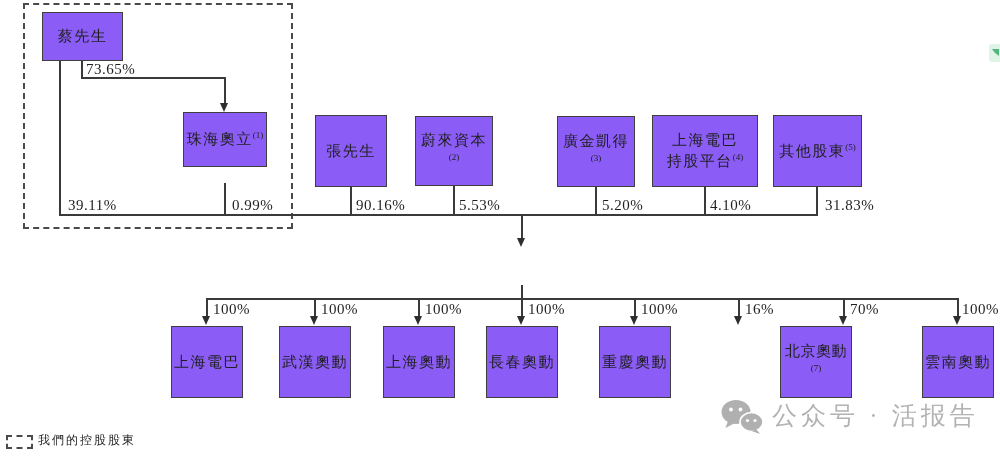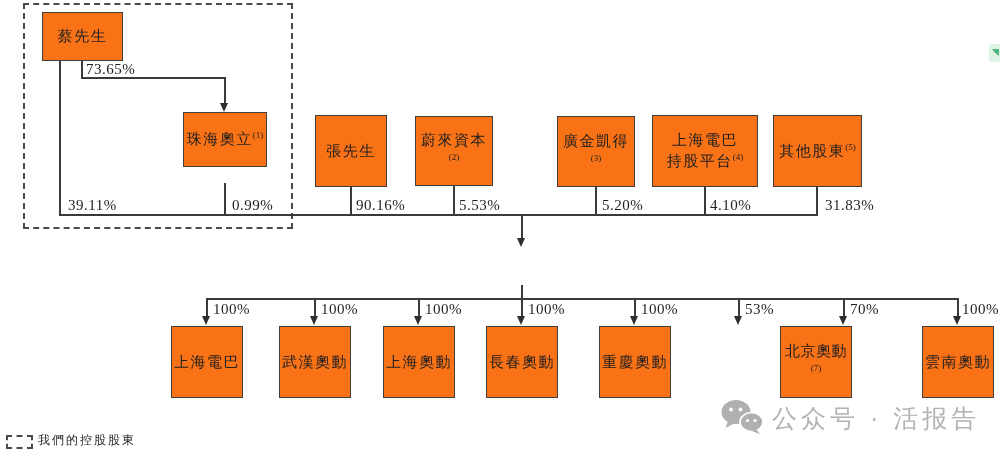--- a/index.html
+++ b/index.html
@@ -3,21 +3,21 @@
 <meta charset="utf-8">
 <style>
   html,body { margin:0; padding:0; background:#ffffff; }
   #stage {
     position:relative; width:1000px; height:459px; background:#ffffff;
     overflow:hidden; font-family:"Liberation Serif","DejaVu Serif",serif;
     color:#1f1f1f;
   }
   .box {
     position:absolute; box-sizing:border-box; border:1.5px solid #3f3f3f;
-    background:#f97316; display:flex; flex-direction:column;
+    background:#8b5cf6; display:flex; flex-direction:column;
     align-items:center; justify-content:center; text-align:center;
     font-size:15px; letter-spacing:1.5px; line-height:1.4;
   }
   .box sup { font-size:9px; letter-spacing:0; vertical-align:6px; }
   .dashed-group {
     position:absolute; box-sizing:border-box; border:2px dashed #4a4a4a;
     left:23px; top:3px; width:270px; height:226px;
   }
   .hline { position:absolute; height:1.5px; background:#3a3a3a; }
   .vline { position:absolute; width:1.5px; background:#3a3a3a; }
@@ -28,23 +28,23 @@
   }
   .pct { position:absolute; font-size:15px; letter-spacing:0.5px; white-space:nowrap; }
   .legend-swatch {
     position:absolute; left:6px; top:435px; width:27px; height:14px;
     box-sizing:border-box; border:2px dashed #4a4a4a;
   }
   .legend-label {
     position:absolute; left:38px; top:432px; font-size:12px; letter-spacing:2px;
   }
   .watermark {
-    position:absolute; left:720px; top:399px; display:flex; align-items:flex-end;
+    position:absolute; left:720px; top:399px; display:flex; align-items:flex-start;
     gap:8px; color:#b3b3b3;
-    font-family:Liberation Sans, sans-serif;
+    font-family:Liberation Serif, serif;
   }
   .watermark-text { font-size:25px; letter-spacing:4px; font-weight:500; }
   .corner-badge {
     position:absolute; left:989px; top:44px; width:11px; height:18px;
     background:#dff3e7; border-radius:3px 0 0 3px; overflow:hidden;
   }
   .corner-badge:before {
     content:""; position:absolute; left:3px; top:5px; width:7px; height:7px;
     background:#54b47e; clip-path:polygon(0 0, 100% 0, 100% 100%, 40% 55%);
   }
@@ -148,21 +148,21 @@
   <span class="pct" style="left:459px;top:197px">5.53%</span>
   <span class="pct" style="left:602px;top:197px">5.20%</span>
   <span class="pct" style="left:710px;top:197px">4.10%</span>
   <span class="pct" style="left:825px;top:197px">31.83%</span>
 
   <span class="pct" style="left:213px;top:301px">100%</span>
   <span class="pct" style="left:321px;top:301px">100%</span>
   <span class="pct" style="left:425px;top:301px">100%</span>
   <span class="pct" style="left:528px;top:301px">100%</span>
   <span class="pct" style="left:641px;top:301px">100%</span>
-  <span class="pct" style="left:745px;top:301px">53%</span>
+  <span class="pct" style="left:745px;top:301px">16%</span>
   <span class="pct" style="left:850px;top:301px">70%</span>
   <span class="pct" style="left:962px;top:301px">100%</span>
 
   <div class="legend-swatch"></div>
   <span class="legend-label">我們的控股股東</span>
 
   <div class="watermark">
     <svg width="44" height="36" viewBox="0 0 44 36">
       <ellipse cx="16" cy="13" rx="14.5" ry="12" fill="#b0b0b0"></ellipse>
       <path d="M8 22 L5.5 29 L14 24.5 Z" fill="#b0b0b0"></path>

